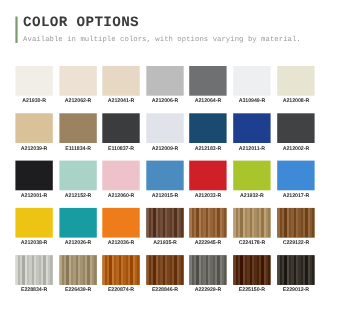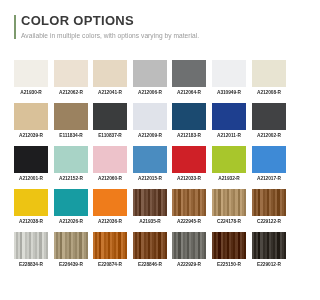--- a/index.html
+++ b/index.html
@@ -21,20 +21,21 @@
   }
 
   
   .header {
     position: absolute;
     left: 14px;
     top: 14px;
     width: 272px;
     padding-left: 7px;
     box-sizing: border-box;
+    font-family: Liberation Mono, monospace;
   }
   .header:before {
     content: "";
     position: absolute;
     left: 0;
     top: 1px;
     width: 2px;
     height: 24px;
     background: #7d9a6d;
   }

